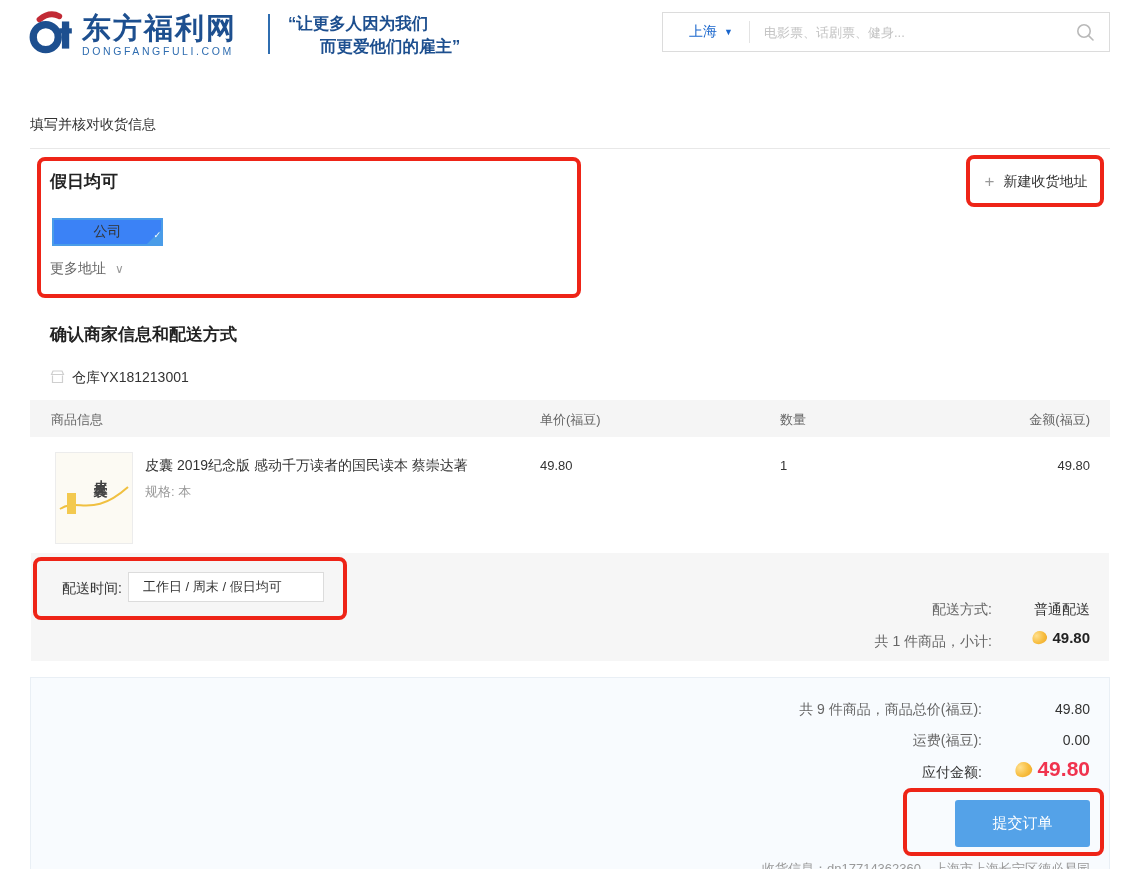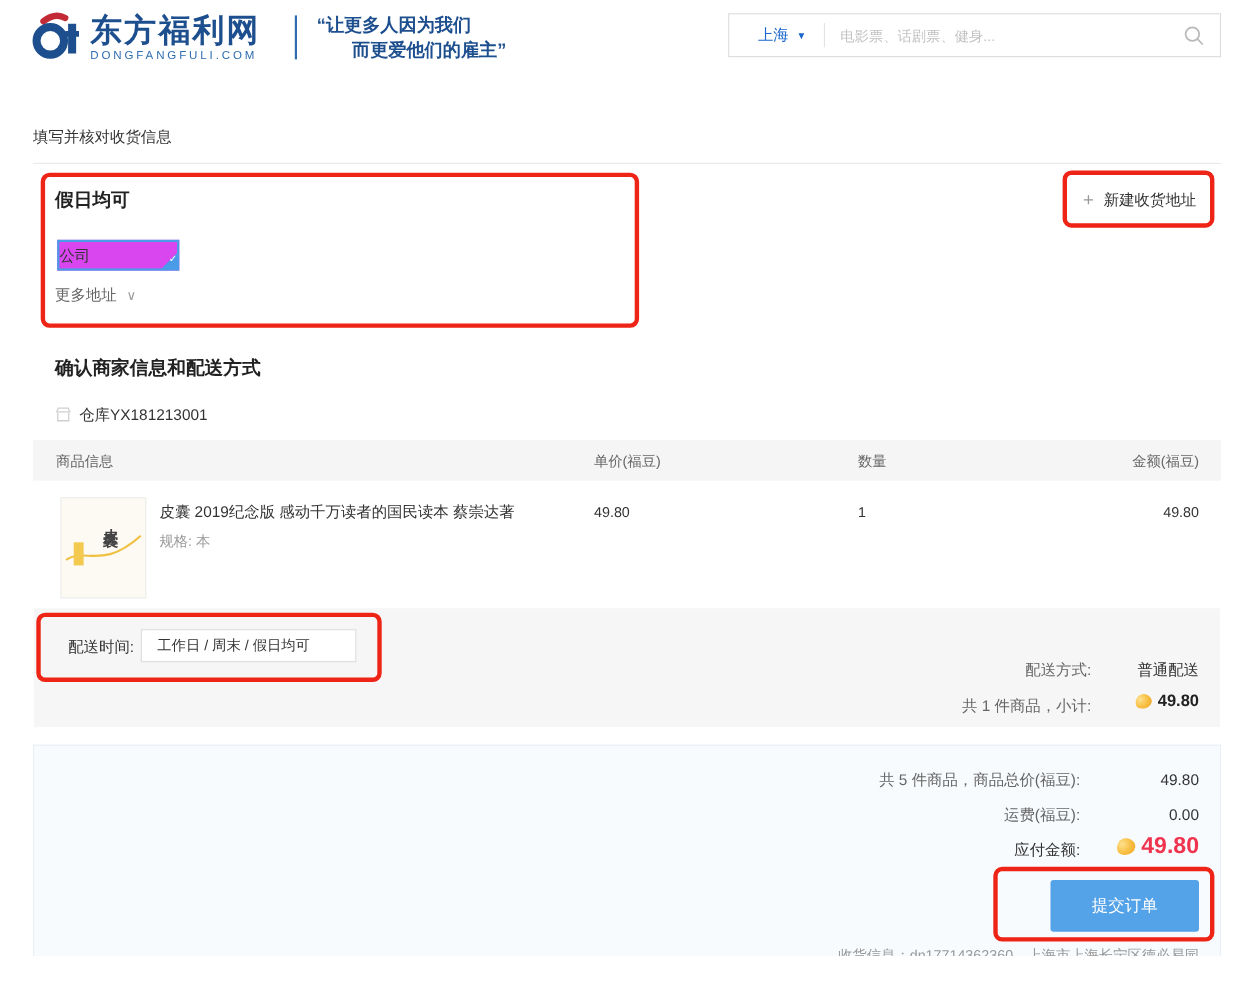--- a/index.html
+++ b/index.html
@@ -28,21 +28,21 @@
   
   .step-title { left:30px; top:116px; font-size:14px; color:#333; }
   .content-top-border { left:30px; top:148px; width:1080px; height:0; border-top:1px solid #e8e8e8; }
 
   
   .section-title { font-size:17px; font-weight:bold; color:#222; }
   .shipping-title { left:50px; top:170px; }
   .new-address-btn { left:975px; top:164px; width:122px; height:36px; display:flex; align-items:center; justify-content:center; gap:9px; font-size:14px; color:#333; cursor:pointer; background:#fff; border:none; }
   .new-address-btn .plus { color:#999; font-size:17px; font-weight:normal; }
 
-  .addr-card { left:52px; top:218px; width:111px; height:28px; border:2px solid #4a9ce8; background:#d946ef; text-align:left; line-height:24px; font-size:14px; color:#333; cursor:pointer; }
+  .addr-card { left:52px; top:218px; width:111px; height:28px; border:2px solid #4a9ce8; background:#3b82f6; text-align:center; line-height:24px; font-size:14px; color:#333; cursor:pointer;font-family:Liberation Serif, serif; }
   .addr-card .corner { position:absolute; right:-1px; bottom:-1px; width:0; height:0; border-bottom:16px solid #4a9ce8; border-left:16px solid transparent; }
   .addr-card .check { position:absolute; right:0; bottom:-3px; color:#fff; font-size:9px; z-index:1; }
 
   .addr-row { left:185px; top:225px; display:flex; align-items:center; font-size:14px; color:#666; }
   .addr-row .name { margin-right:16px; }
   .addr-row .detail { margin-right:18px; }
   .addr-row .phone { margin-right:16px; }
   .badge-default { background:#fdf3e1; color:#f3a43c; font-size:12px; padding:2px 8px; border-radius:10px; }
 
   .more-addr { left:50px; top:260px; font-size:14px; color:#666; cursor:pointer; }
@@ -200,21 +200,21 @@
   <div class="abs dt-box">工作日 / 周末 / 假日均可</div>
   <div class="abs dm-label sum-label">配送方式:</div>
   <div class="abs dm-value">普通配送</div>
   <div class="abs st-label">共 1 件商品，小计:</div>
   <div class="abs st-value">
     <span class="bean"></span>
     <span>49.80</span>
   </div>
 
   <div class="abs summary-panel"></div>
-  <div class="abs sum-label s1l">共 5 件商品，商品总价(福豆):</div>
+  <div class="abs sum-label s1l">共 9 件商品，商品总价(福豆):</div>
   <div class="abs sum-value s1v">49.80</div>
   <div class="abs sum-label s2l">运费(福豆):</div>
   <div class="abs sum-value s2v">0.00</div>
   <div class="abs s3l">应付金额:</div>
   <div class="abs s3v">
     <span class="bean bean-lg"></span>
     <span class="payable">49.80</span>
   </div>
 
   <button class="abs submit-btn">提交订单</button>

